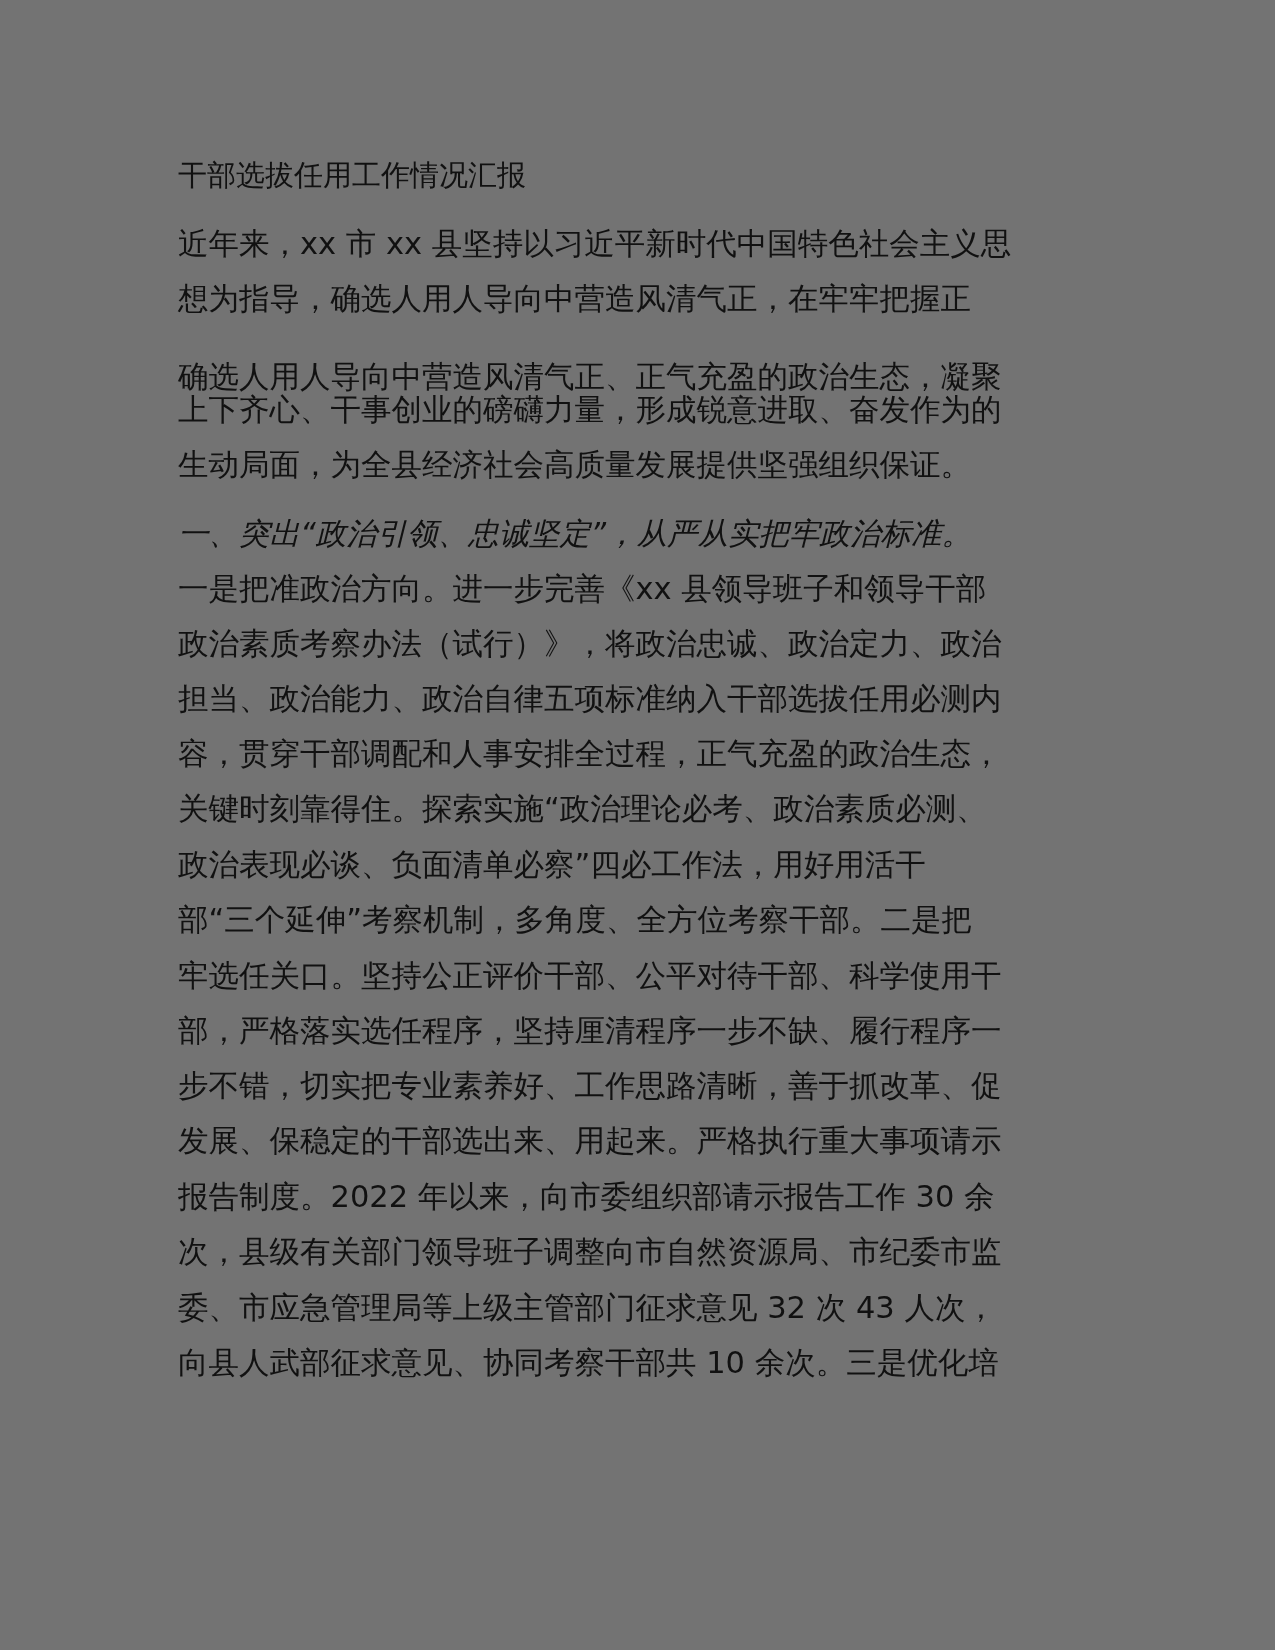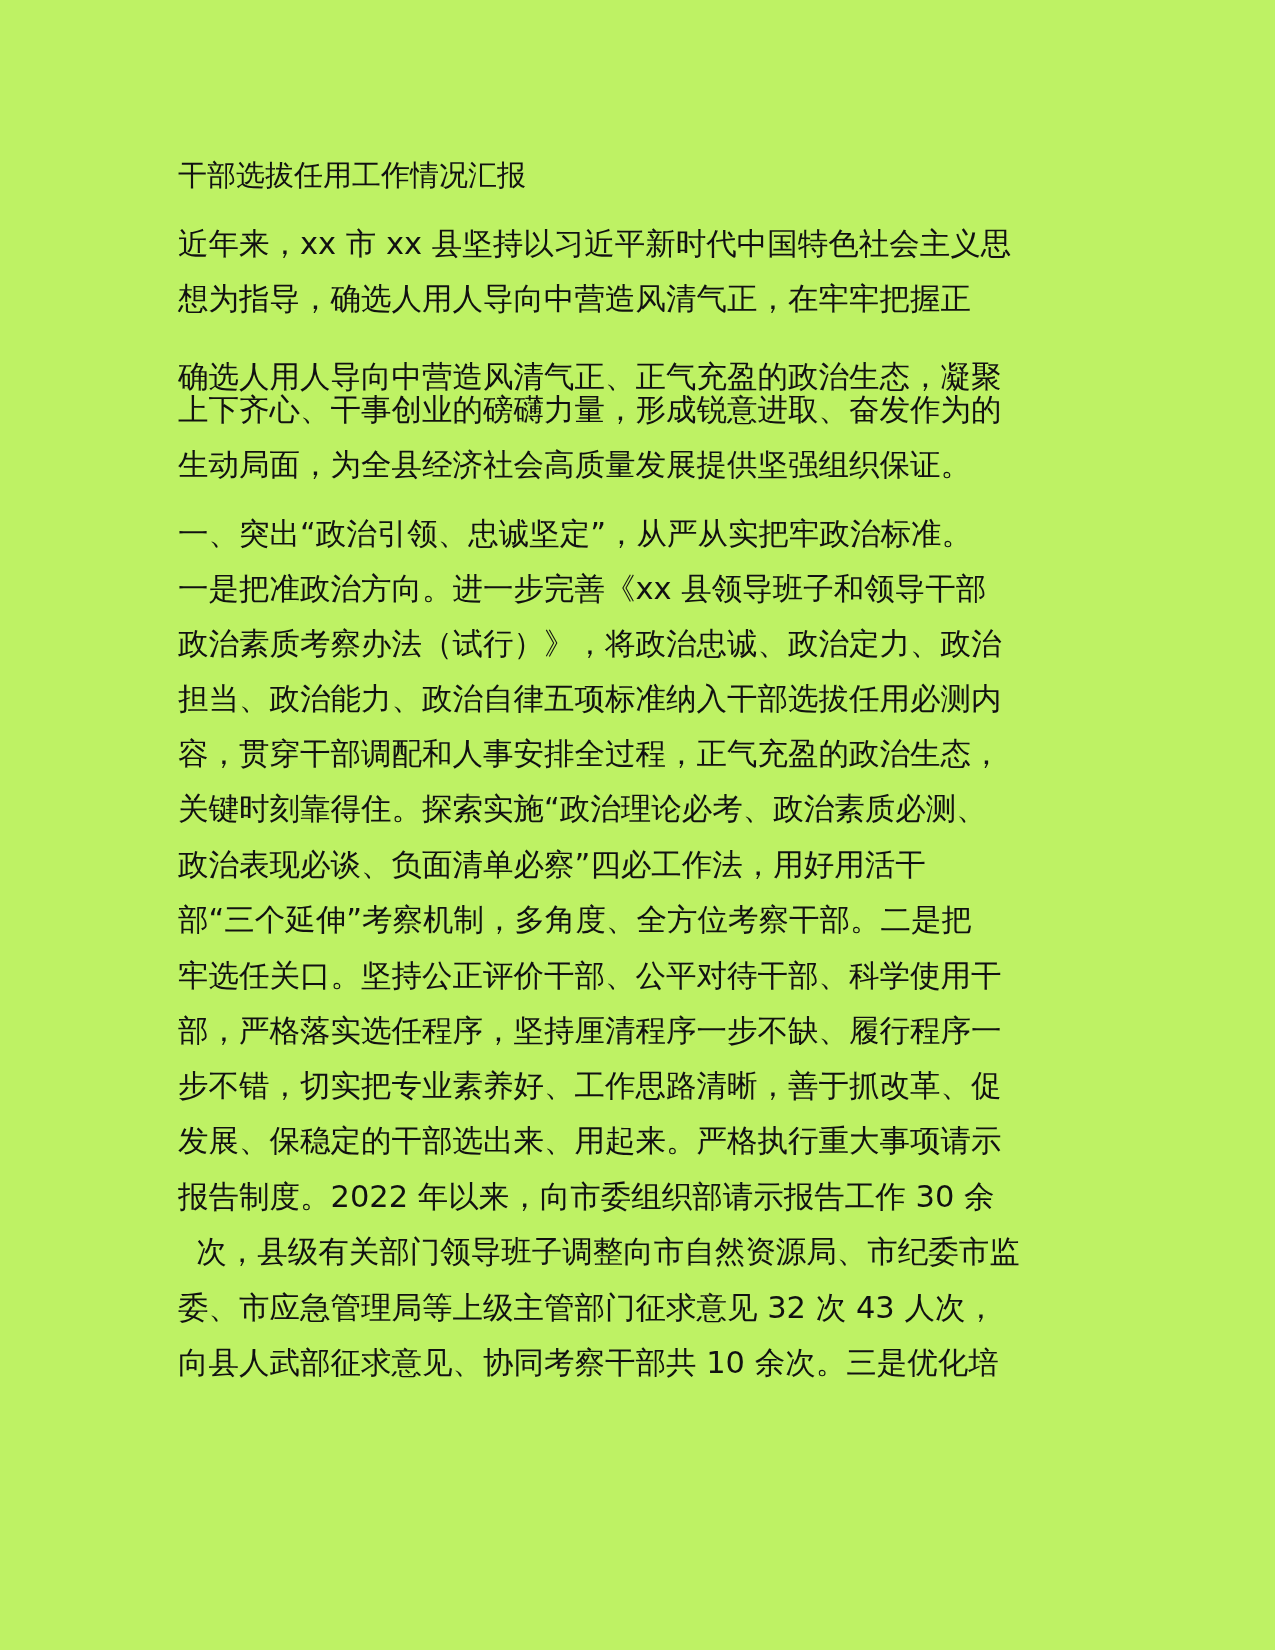--- a/index.html
+++ b/index.html
@@ -14,21 +14,21 @@
       overflow: hidden;
       font-family: "DejaVu Sans", "Liberation Sans", sans-serif;
       color: #111111;
     }
     .page {
       position: absolute;
       left: 0;
       top: 0;
       width: 1275px;
       height: 1650px;
-      background: #bef264;
+      background: #737373;
     }
     .doc-title {
       position: absolute;
       left: 178px;
       top: 156px;
       font-size: 29px;
       line-height: 40px;
       white-space: nowrap;
       color: #111;
     }
@@ -50,33 +50,33 @@
   <div class="doc-title" style="top:155px;">干部选拔任用工作情况汇报</div>
 
   <div>
     <div class="line" style="top:222px;">近年来，xx 市 xx 县坚持以习近平新时代中国特色社会主义思</div>
     <div class="line" style="top:277px;">想为指导，确选人用人导向中营造风清气正，在牢牢把握正</div>
     <div class="line" style="top:320px;margin-top:35px;">确选人用人导向中营造风清气正、正气充盈的政治生态，凝聚</div>
     <div class="line" style="top:388px;">上下齐心、干事创业的磅礴力量，形成锐意进取、奋发作为的</div>
     <div class="line" style="top:443px;">生动局面，为全县经济社会高质量发展提供坚强组织保证。</div>
   </div>
 
-  <div class="line" style="top:512px;">一、突出“政治引领、忠诚坚定”，从严从实把牢政治标准。</div>
+  <div class="line" style="top:512px;font-style:italic;">一、突出“政治引领、忠诚坚定”，从严从实把牢政治标准。</div>
 
   <div>
     <div class="line" style="top:567px;">一是把准政治方向。进一步完善《xx 县领导班子和领导干部</div>
     <div class="line" style="top:622px;">政治素质考察办法（试行）》，将政治忠诚、政治定力、政治</div>
     <div class="line" style="top:677px;">担当、政治能力、政治自律五项标准纳入干部选拔任用必测内</div>
     <div class="line" style="top:732px;">容，贯穿干部调配和人事安排全过程，正气充盈的政治生态，</div>
     <div class="line" style="top:787px;">关键时刻靠得住。探索实施“政治理论必考、政治素质必测、</div>
     <div class="line" style="top:843px;">政治表现必谈、负面清单必察”四必工作法，用好用活干</div>
     <div class="line" style="top:898px;">部“三个延伸”考察机制，多角度、全方位考察干部。二是把</div>
     <div class="line" style="top:954px;">牢选任关口。坚持公正评价干部、公平对待干部、科学使用干</div>
     <div class="line" style="top:1009px;">部，严格落实选任程序，坚持厘清程序一步不缺、履行程序一</div>
     <div class="line" style="top:1064px;">步不错，切实把专业素养好、工作思路清晰，善于抓改革、促</div>
     <div class="line" style="top:1119px;">发展、保稳定的干部选出来、用起来。严格执行重大事项请示</div>
     <div class="line" style="top:1175px;">报告制度。2022 年以来，向市委组织部请示报告工作 30 余</div>
-    <div class="line" style="top:1230px;text-align:center;">次，县级有关部门领导班子调整向市自然资源局、市纪委市监</div>
+    <div class="line" style="top:1230px;">次，县级有关部门领导班子调整向市自然资源局、市纪委市监</div>
     <div class="line" style="top:1286px;">委、市应急管理局等上级主管部门征求意见 32 次 43 人次，</div>
     <div class="line" style="top:1341px;">向县人武部征求意见、协同考察干部共 10 余次。三是优化培</div>
   </div>
 
 </div>
 
 </body></html>

